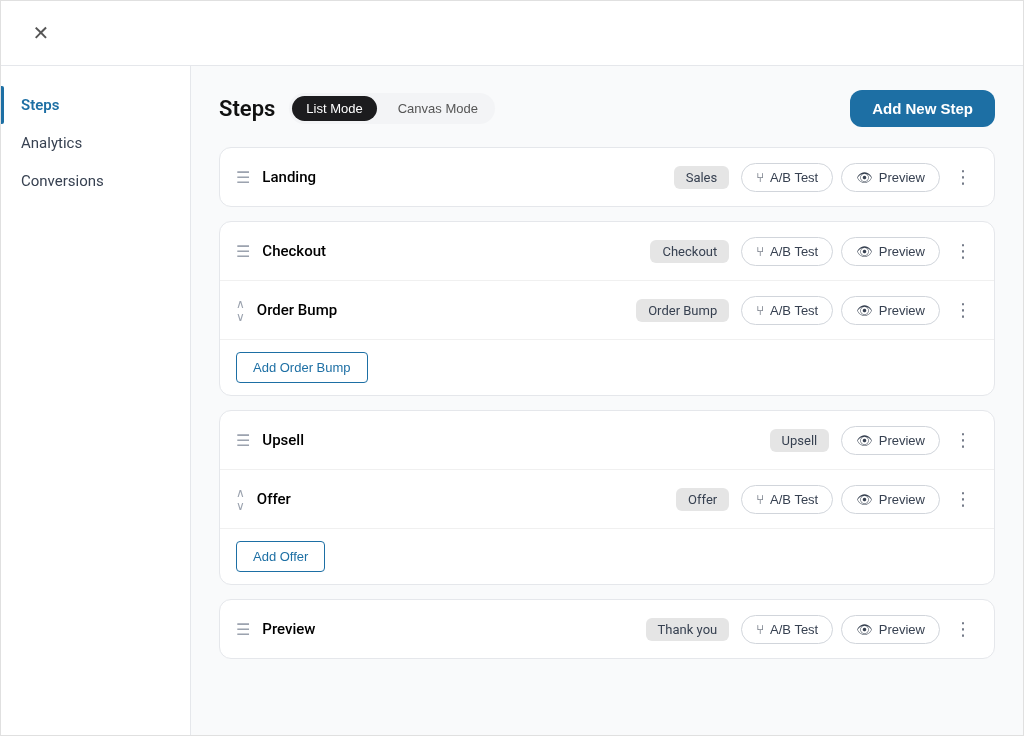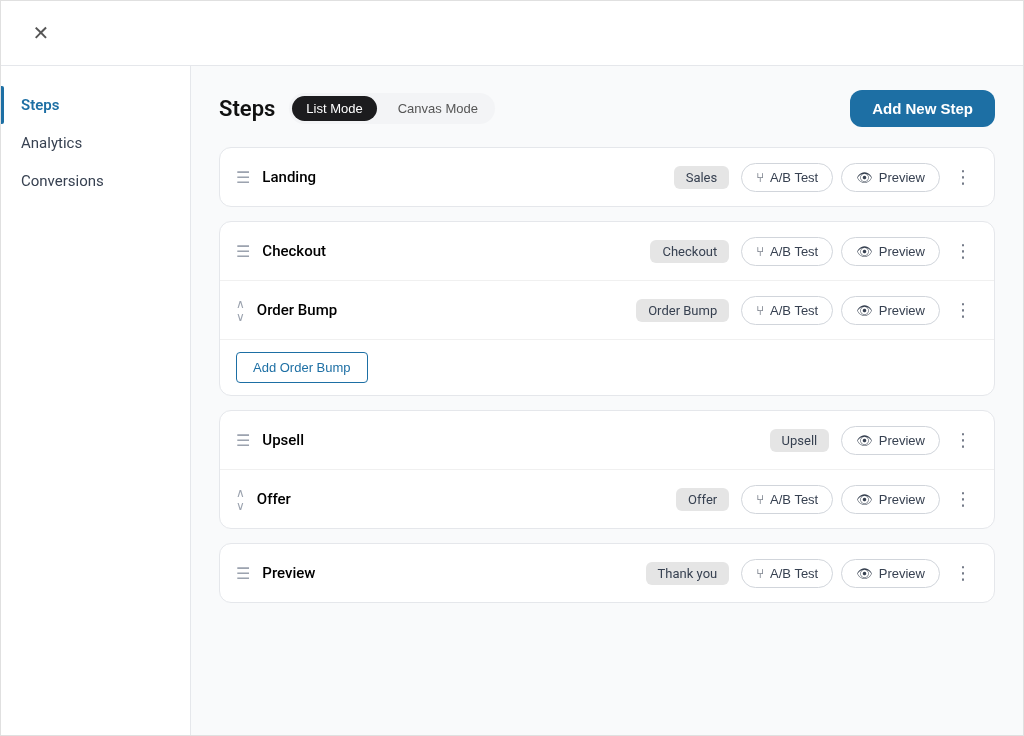--- a/index.html
+++ b/index.html
@@ -365,20 +365,23 @@
             <span>⑂</span>
             <span>A/B Test</span>
           </button>
           <button class="preview-btn">
             <span>👁</span>
             <span>Preview</span>
           </button>
           <button class="more-btn">⋮</button>
         </div>
       </div>
+      <div class="card-footer">
+        <button class="add-sub-btn">Add Offer</button>
+      </div>
     </div>
 
     <div class="step-card">
       <div class="step-row" style="border-bottom:none;">
         <span class="drag-icon">☰</span>
         <span class="step-name">Preview</span>
         <span class="step-badge">Thank you</span>
         <div class="step-actions">
           <button class="ab-test-btn">
             <span>⑂</span>

